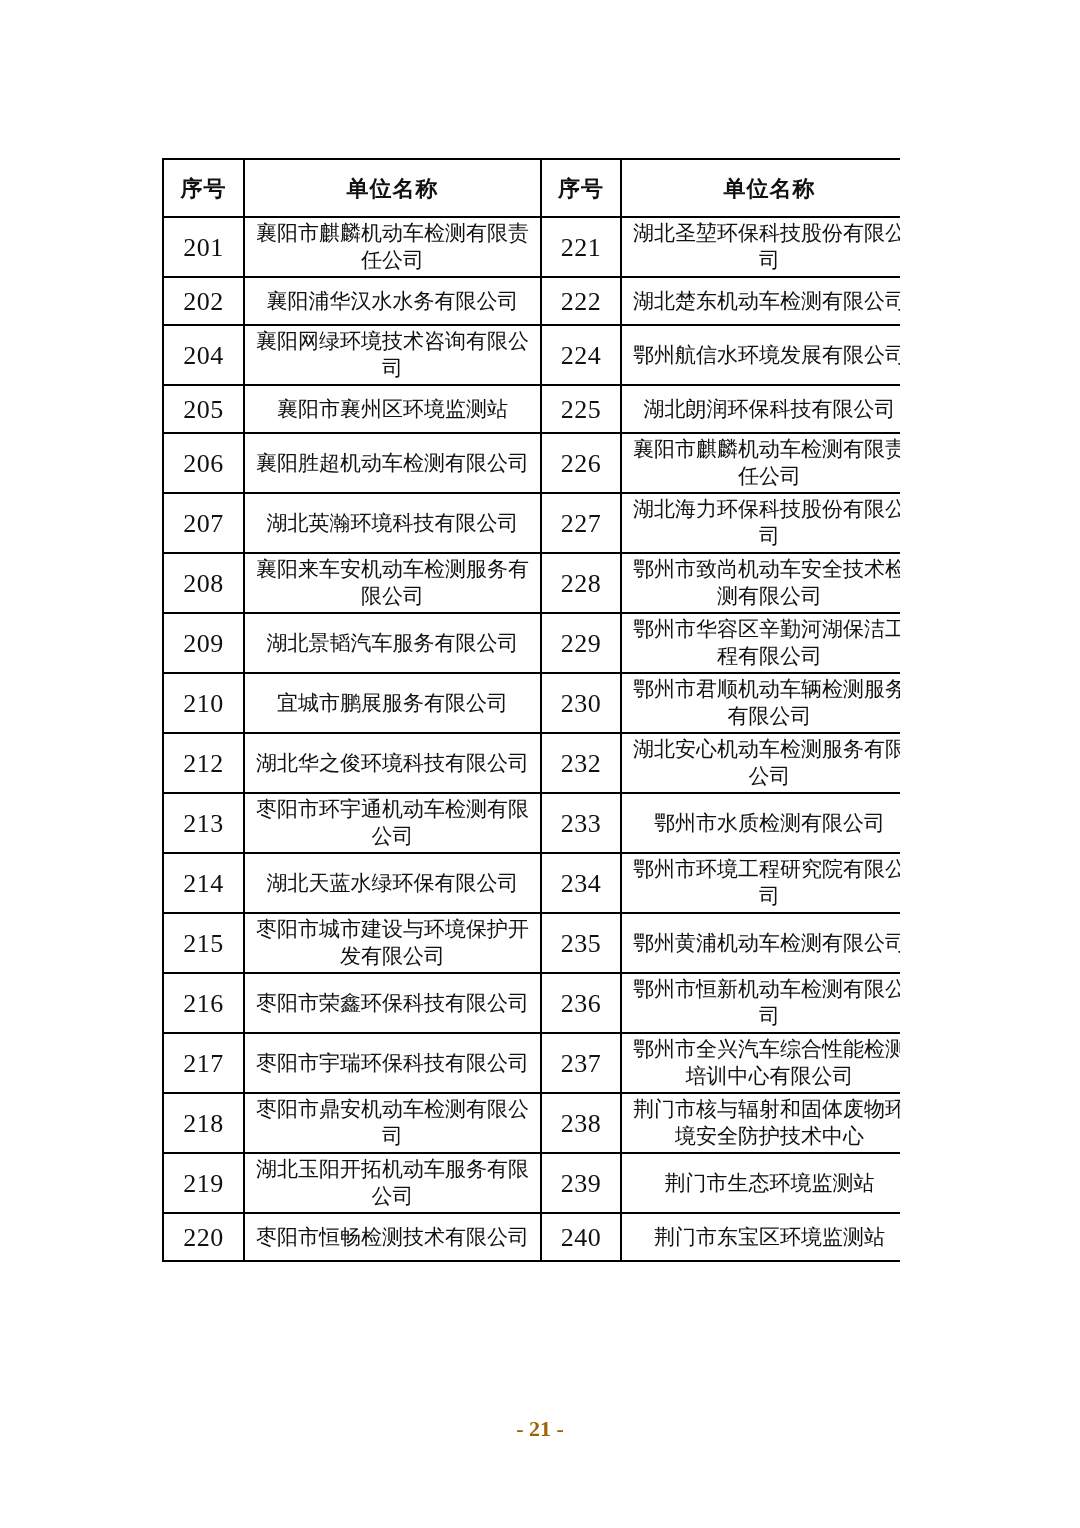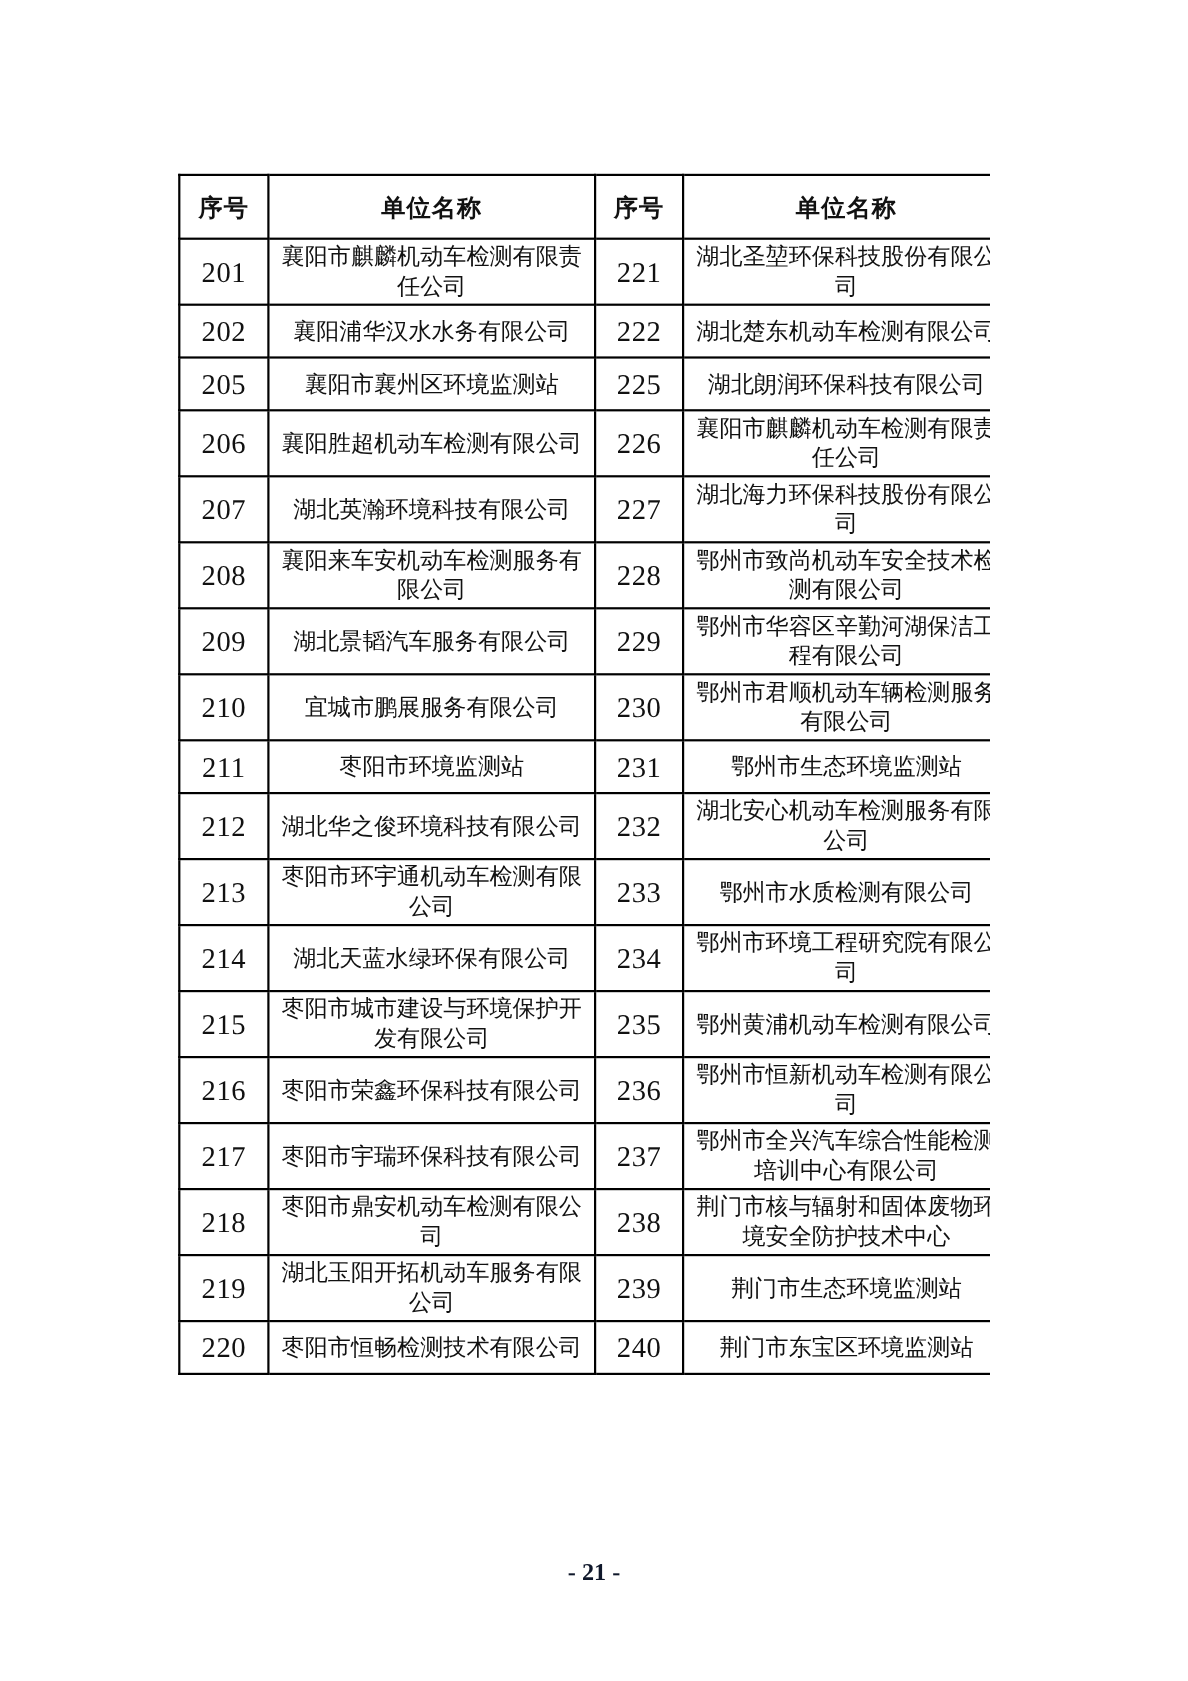--- a/index.html
+++ b/index.html
@@ -54,21 +54,21 @@
   }
   .page-number {
     position: absolute;
     left: 0;
     top: 1416px;
     width: 1080px;
     text-align: center;
     font-weight: bold;
     font-size: 22px;
     font-family: "Liberation Serif", serif;
-    color: #0f172a;
+    color: #a16207;
   }
 </style>
 </head>
 <body>
 
 <div class="page">
 
   <table class="units-table">
     <colgroup>
       <col style="width:81px">
@@ -91,20 +91,26 @@
         <td class="num">221</td>
         <td class="name">湖北圣堃环保科技股份有限公司</td>
       </tr>
       <tr>
         <td class="num">202</td>
         <td class="name">襄阳浦华汉水水务有限公司</td>
         <td class="num">222</td>
         <td class="name">湖北楚东机动车检测有限公司</td>
       </tr>
       <tr>
+        <td class="num">204</td>
+        <td class="name">襄阳网绿环境技术咨询有限公司</td>
+        <td class="num">224</td>
+        <td class="name">鄂州航信水环境发展有限公司</td>
+      </tr>
+      <tr>
         <td class="num">205</td>
         <td class="name">襄阳市襄州区环境监测站</td>
         <td class="num">225</td>
         <td class="name">湖北朗润环保科技有限公司</td>
       </tr>
       <tr>
         <td class="num">206</td>
         <td class="name">襄阳胜超机动车检测有限公司</td>
         <td class="num">226</td>
         <td class="name">襄阳市麒麟机动车检测有限责任公司</td>
@@ -127,26 +133,20 @@
         <td class="num">229</td>
         <td class="name">鄂州市华容区辛勤河湖保洁工程有限公司</td>
       </tr>
       <tr>
         <td class="num">210</td>
         <td class="name">宜城市鹏展服务有限公司</td>
         <td class="num">230</td>
         <td class="name">鄂州市君顺机动车辆检测服务有限公司</td>
       </tr>
       <tr>
-        <td class="num">211</td>
-        <td class="name">枣阳市环境监测站</td>
-        <td class="num">231</td>
-        <td class="name">鄂州市生态环境监测站</td>
-      </tr>
-      <tr>
         <td class="num">212</td>
         <td class="name">湖北华之俊环境科技有限公司</td>
         <td class="num">232</td>
         <td class="name">湖北安心机动车检测服务有限公司</td>
       </tr>
       <tr>
         <td class="num">213</td>
         <td class="name">枣阳市环宇通机动车检测有限公司</td>
         <td class="num">233</td>
         <td class="name">鄂州市水质检测有限公司</td>

